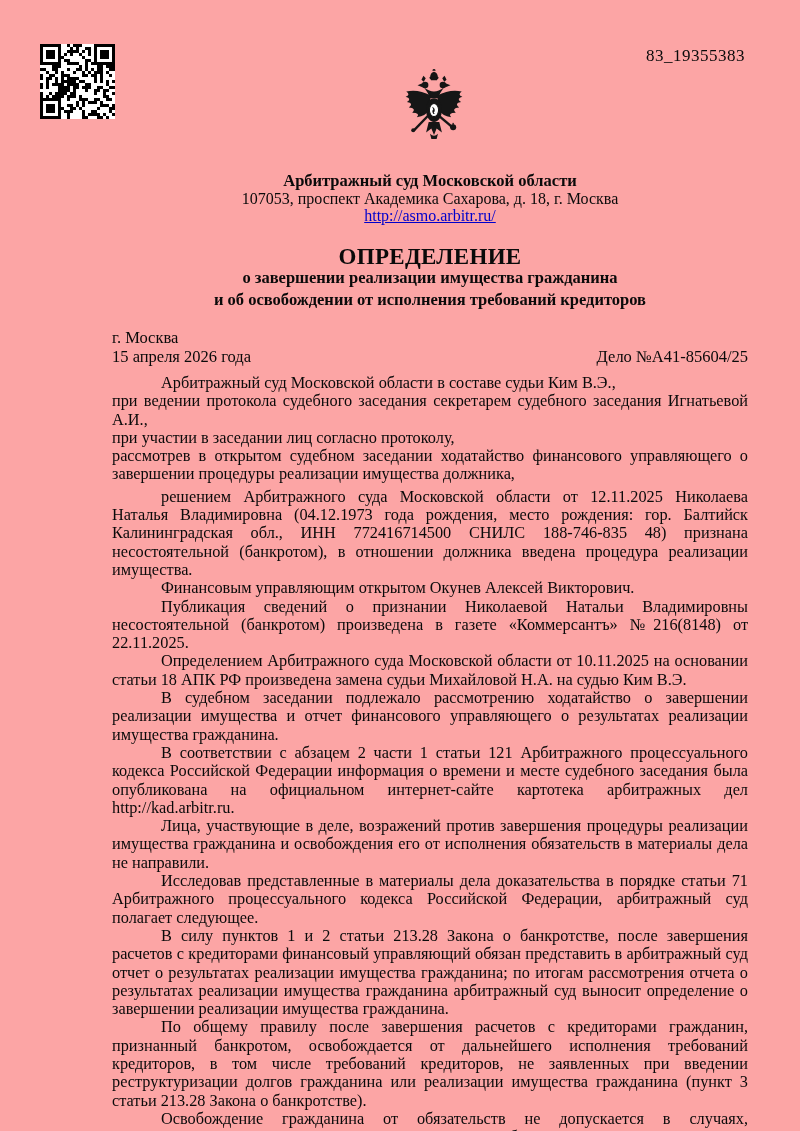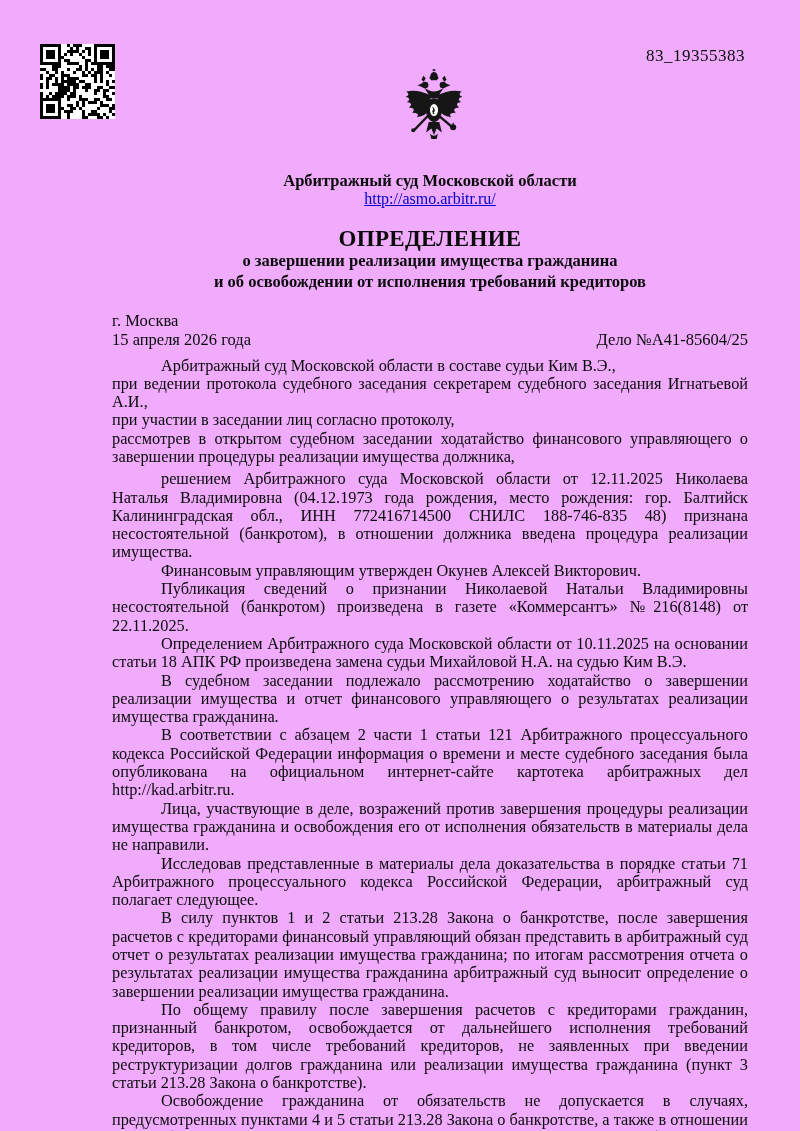--- a/index.html
+++ b/index.html
@@ -1,21 +1,21 @@
 <!DOCTYPE html>
 <html lang="ru"><head>
 <meta charset="utf-8">
 <style>
   html, body { margin: 0; padding: 0; background: #e8e8e8; }
   .page {
     position: relative;
     width: 800px;
     height: 1131px;
     margin: 0 auto;
-    background: #f0abfc;
+    background: #fca5a5;
     font-family: "Liberation Serif", "DejaVu Serif", serif;
     color: #0a0a0a;
     overflow: hidden;
   }
 
   
   .qr {
     position: absolute;
     left: 40px;
     top: 44px;
@@ -781,20 +781,21 @@
 
       <ellipse cx="50" cy="62" rx="7" ry="10" fill="#fff" stroke="#161616" stroke-width="1.6"></ellipse>
       <path d="M47 57 Q52 59 51 64 Q48 67 52 68 L49 68 Q46 64 49 61 Z" fill="#161616"></path>
     </svg>
   </div>
 
   <div class="content">
 
     <div class="court-header">
       <div class="court-name">Арбитражный суд Московской области</div>
+      <div class="court-address">107053, проспект Академика Сахарова, д. 18, г. Москва</div>
       <div class="court-url">
         <a href="#">http://asmo.arbitr.ru/</a>
       </div>
     </div>
 
     <div class="doc-title">
       <div class="t1">ОПРЕДЕЛЕНИЕ</div>
       <div>о завершении реализации имущества гражданина</div>
       <div>и об освобождении от исполнения требований кредиторов</div>
     </div>
@@ -810,21 +811,21 @@
     <div class="intro">
       <p class="indent">Арбитражный суд Московской области в составе судьи Ким В.Э.,</p>
       <p>при ведении протокола судебного заседания секретарем судебного заседания Игнатьевой А.И.,</p>
       <p>при участии в заседании лиц согласно протоколу,</p>
       <p>рассмотрев в открытом судебном заседании ходатайство финансового управляющего о завершении процедуры реализации имущества должника,</p>
     </div>
 
 
     <div class="opinion">
       <p>решением Арбитражного суда Московской области от 12.11.2025 Николаева Наталья Владимировна (04.12.1973 года рождения, место рождения: гор. Балтийск Калининградская обл., ИНН 772416714500 СНИЛС 188-746-835 48) признана несостоятельной (банкротом), в отношении должника введена процедура реализации имущества.</p>
-      <p>Финансовым управляющим утвержден Окунев Алексей Викторович.</p>
+      <p>Финансовым управляющим открытом Окунев Алексей Викторович.</p>
       <p>Публикация сведений о признании Николаевой Натальи Владимировны несостоятельной (банкротом) произведена в газете «Коммерсантъ» №216(8148) от 22.11.2025.</p>
       <p>Определением Арбитражного суда Московской области от 10.11.2025 на основании статьи 18 АПК РФ произведена замена судьи Михайловой Н.А. на судью Ким В.Э.</p>
       <p>В судебном заседании подлежало рассмотрению ходатайство о завершении реализации имущества и отчет финансового управляющего о результатах реализации имущества гражданина.</p>
       <p>В соответствии с абзацем 2 части 1 статьи 121 Арбитражного процессуального кодекса Российской Федерации информация о времени и месте судебного заседания была опубликована на официальном интернет-сайте картотека арбитражных дел http://kad.arbitr.ru.</p>
       <p>Лица, участвующие в деле, возражений против завершения процедуры реализации имущества гражданина и освобождения его от исполнения обязательств в материалы дела не направили.</p>
       <p>Исследовав представленные в материалы дела доказательства в порядке статьи 71 Арбитражного процессуального кодекса Российской Федерации, арбитражный суд полагает следующее.</p>
       <p>В силу пунктов 1 и 2 статьи 213.28 Закона о банкротстве, после завершения расчетов с кредиторами финансовый управляющий обязан представить в арбитражный суд отчет о результатах реализации имущества гражданина; по итогам рассмотрения отчета о результатах реализации имущества гражданина арбитражный суд выносит определение о завершении реализации имущества гражданина.</p>
       <p>По общему правилу после завершения расчетов с кредиторами гражданин, признанный банкротом, освобождается от дальнейшего исполнения требований кредиторов, в том числе требований кредиторов, не заявленных при введении реструктуризации долгов гражданина или реализации имущества гражданина (пункт 3 статьи 213.28 Закона о банкротстве).</p>
       <p>Освобождение гражданина от обязательств не допускается в случаях, предусмотренных пунктами 4 и 5 статьи 213.28 Закона о банкротстве, а также в отношении тех требований, о наличии которых кредиторы не знали и не должны были знать к моменту принятия определения о завершении реализации имущества гражданина.</p>
     </div>

